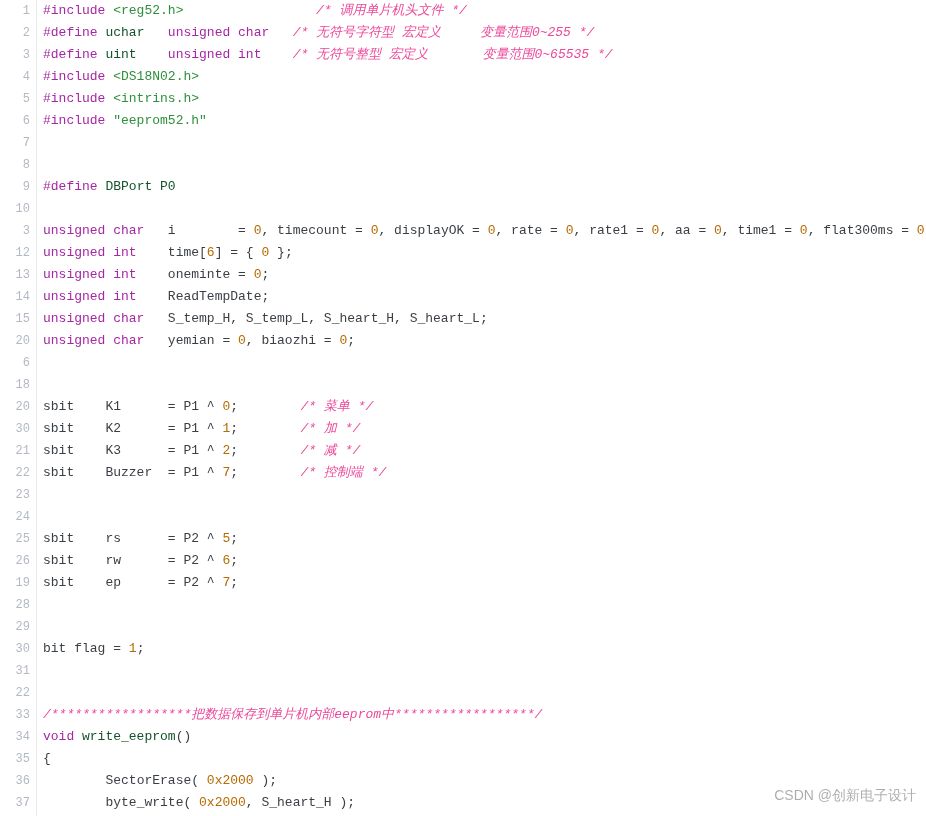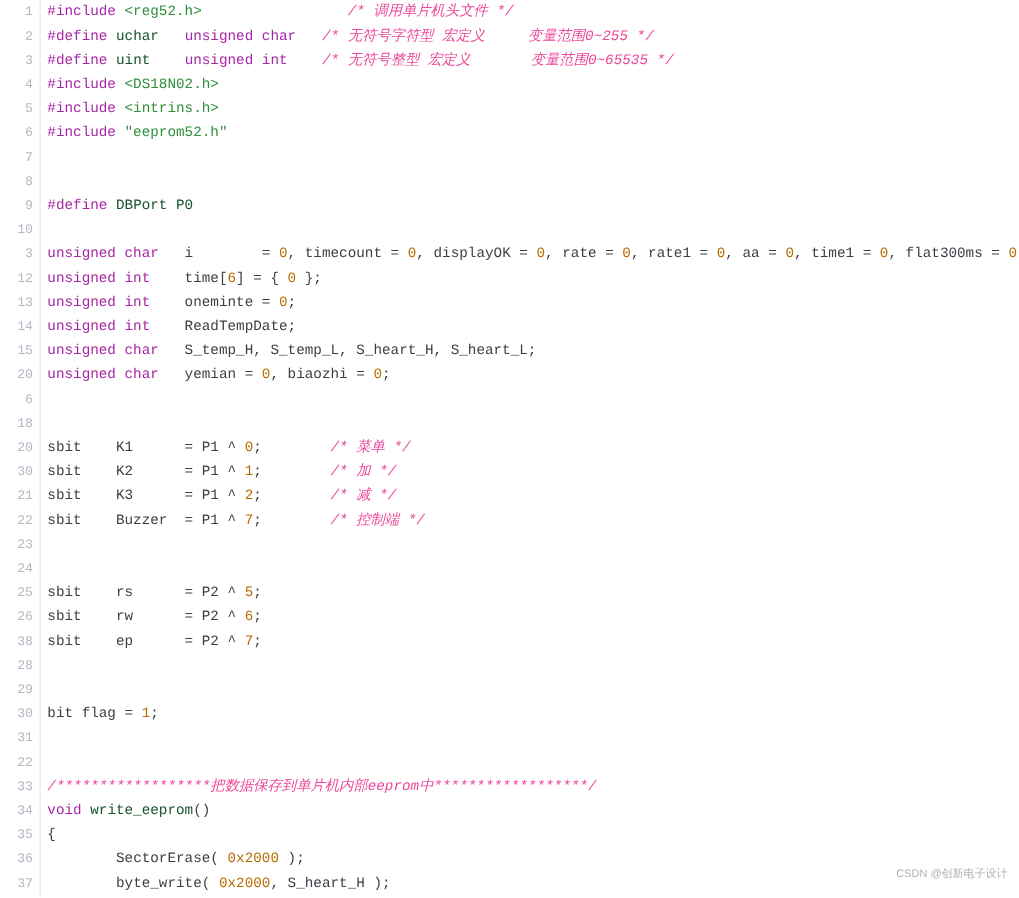--- a/index.html
+++ b/index.html
@@ -40,21 +40,21 @@
   .mac { color: #14532d; }          
   .num { color: #b76b01; }          
   .cmt { color: #ec4899; font-style: italic; }
   .id  { color: #3a3f45; }
   .watermark {
     position: absolute;
     right: 10px;
     bottom: 10px;
     color: rgba(0,0,0,0.33);
     font-family: Arial, "Microsoft YaHei", sans-serif;
-    font-size: 10px;
+    font-size: 14px;
     pointer-events: none;
   }
 </style>
 </head>
 <body>
 
 <div class="code-block">
   <div class="gutter">
       <div class="ln">1</div>
       <div class="ln">2</div>
@@ -75,21 +75,21 @@
       <div class="ln">6</div>
       <div class="ln">18</div>
       <div class="ln">20</div>
       <div class="ln">30</div>
       <div class="ln">21</div>
       <div class="ln">22</div>
       <div class="ln">23</div>
       <div class="ln">24</div>
       <div class="ln">25</div>
       <div class="ln">26</div>
-      <div class="ln">38</div>
+      <div class="ln">19</div>
       <div class="ln">28</div>
       <div class="ln">29</div>
       <div class="ln">30</div>
       <div class="ln">31</div>
       <div class="ln">22</div>
       <div class="ln">33</div>
       <div class="ln">34</div>
       <div class="ln">35</div>
       <div class="ln">36</div>
       <div class="ln">37</div>

